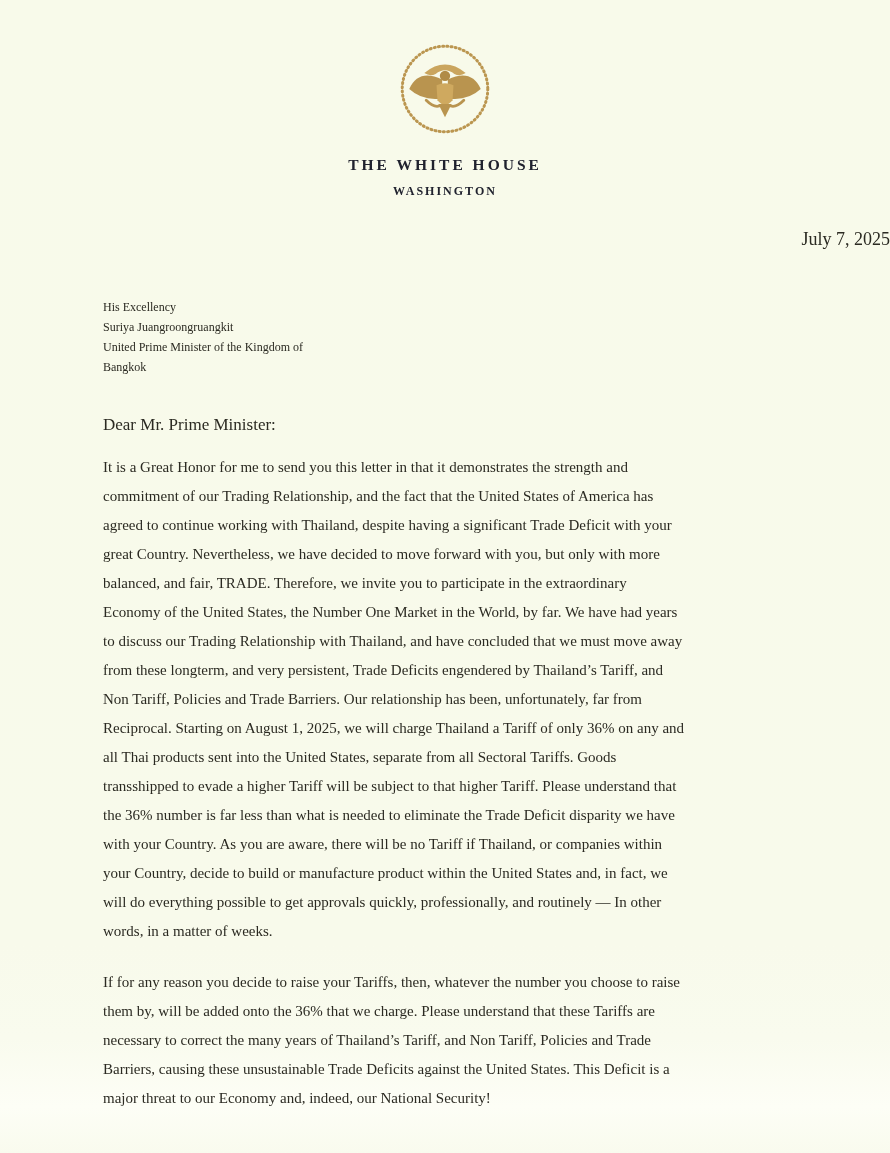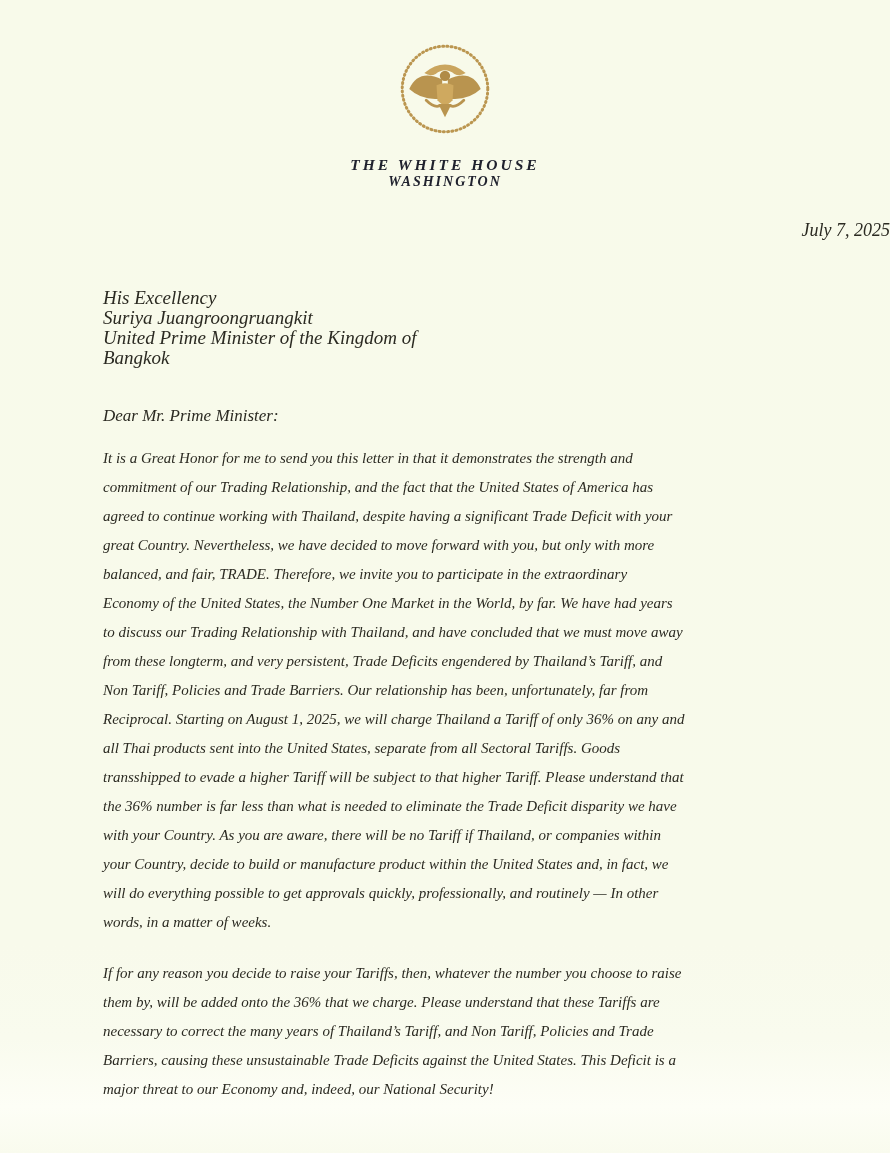--- a/index.html
+++ b/index.html
@@ -7,51 +7,51 @@
     width: 890px; height: 1153px;
     background: #f4f6e6;
     font-family: "Liberation Serif", serif;
     color: #2b2a22;
     overflow: hidden;
   }
   .page {
     position: relative;
     width: 890px; height: 1153px;
     background: linear-gradient(180deg, #f8faea 0%, #f8faeb 82%, #f9fbee 90%, #fdfef6 96%, #f9fbee 100%);
-    font-style: italic;
   }
   .seal-wrap {
     padding-top: 42px;
     text-align: center;
   }
   .seal { width: 94px; height: 94px; display: inline-block; }
   .org-name {
     margin-top: 16px;
     text-align: center;
     font-weight: bold;
     font-size: 15.5px;
     letter-spacing: 3px;
     color: #20222e;
   }
   .org-loc {
+    margin-top: 10px;
     text-align: center;
     font-weight: bold;
-    font-size: 14px;
+    font-size: 12px;
     letter-spacing: 2px;
     color: #20222e;
   }
   .date-line {
     margin-top: 30px;
     text-align: right;
     font-size: 18px;
     line-height: 21px;
   }
   .recipient {
     margin: 47px 8px 0 103px;
-    font-size: 19px;
+    font-size: 12px;
     line-height: 20px;
   }
   .recipient .indent { padding-left: 10px; }
   .salutation {
     margin: 38px 16px 0 103px;
     font-size: 17px;
     line-height: 20px;
   }
   .body-text {
     margin: 18px 0 0 103px;

